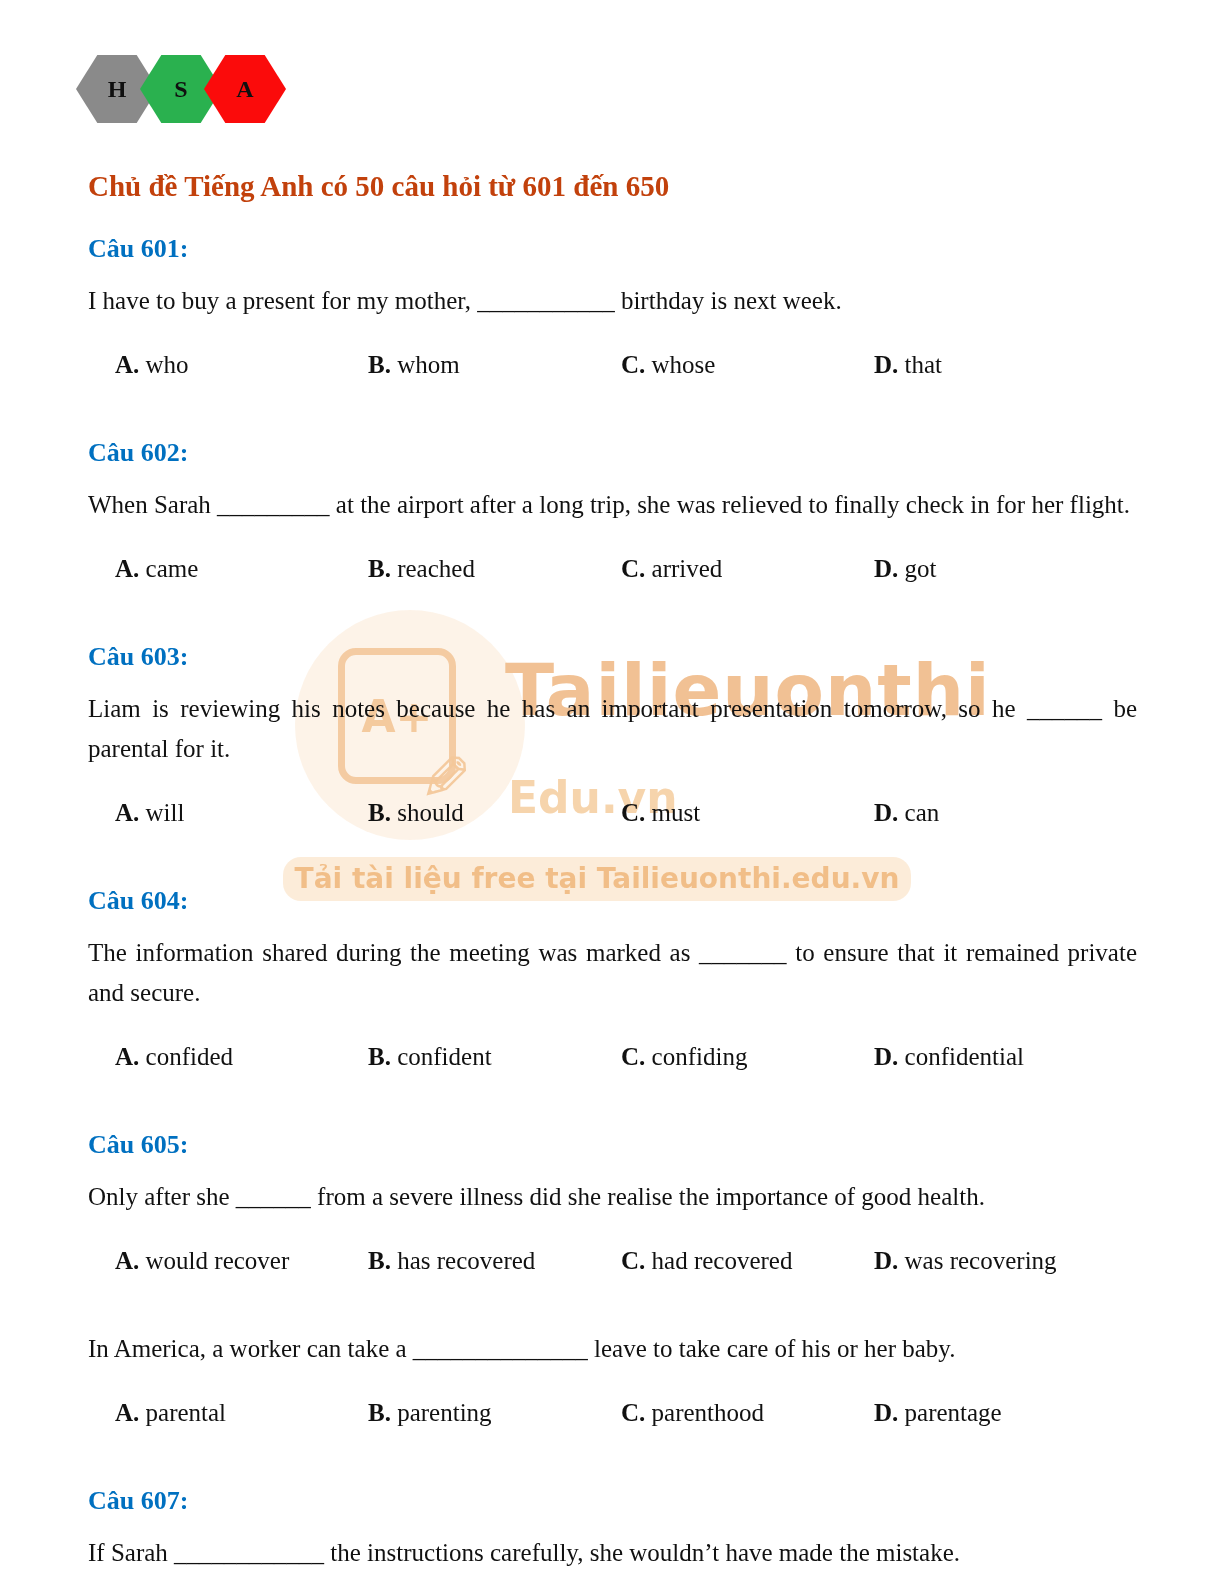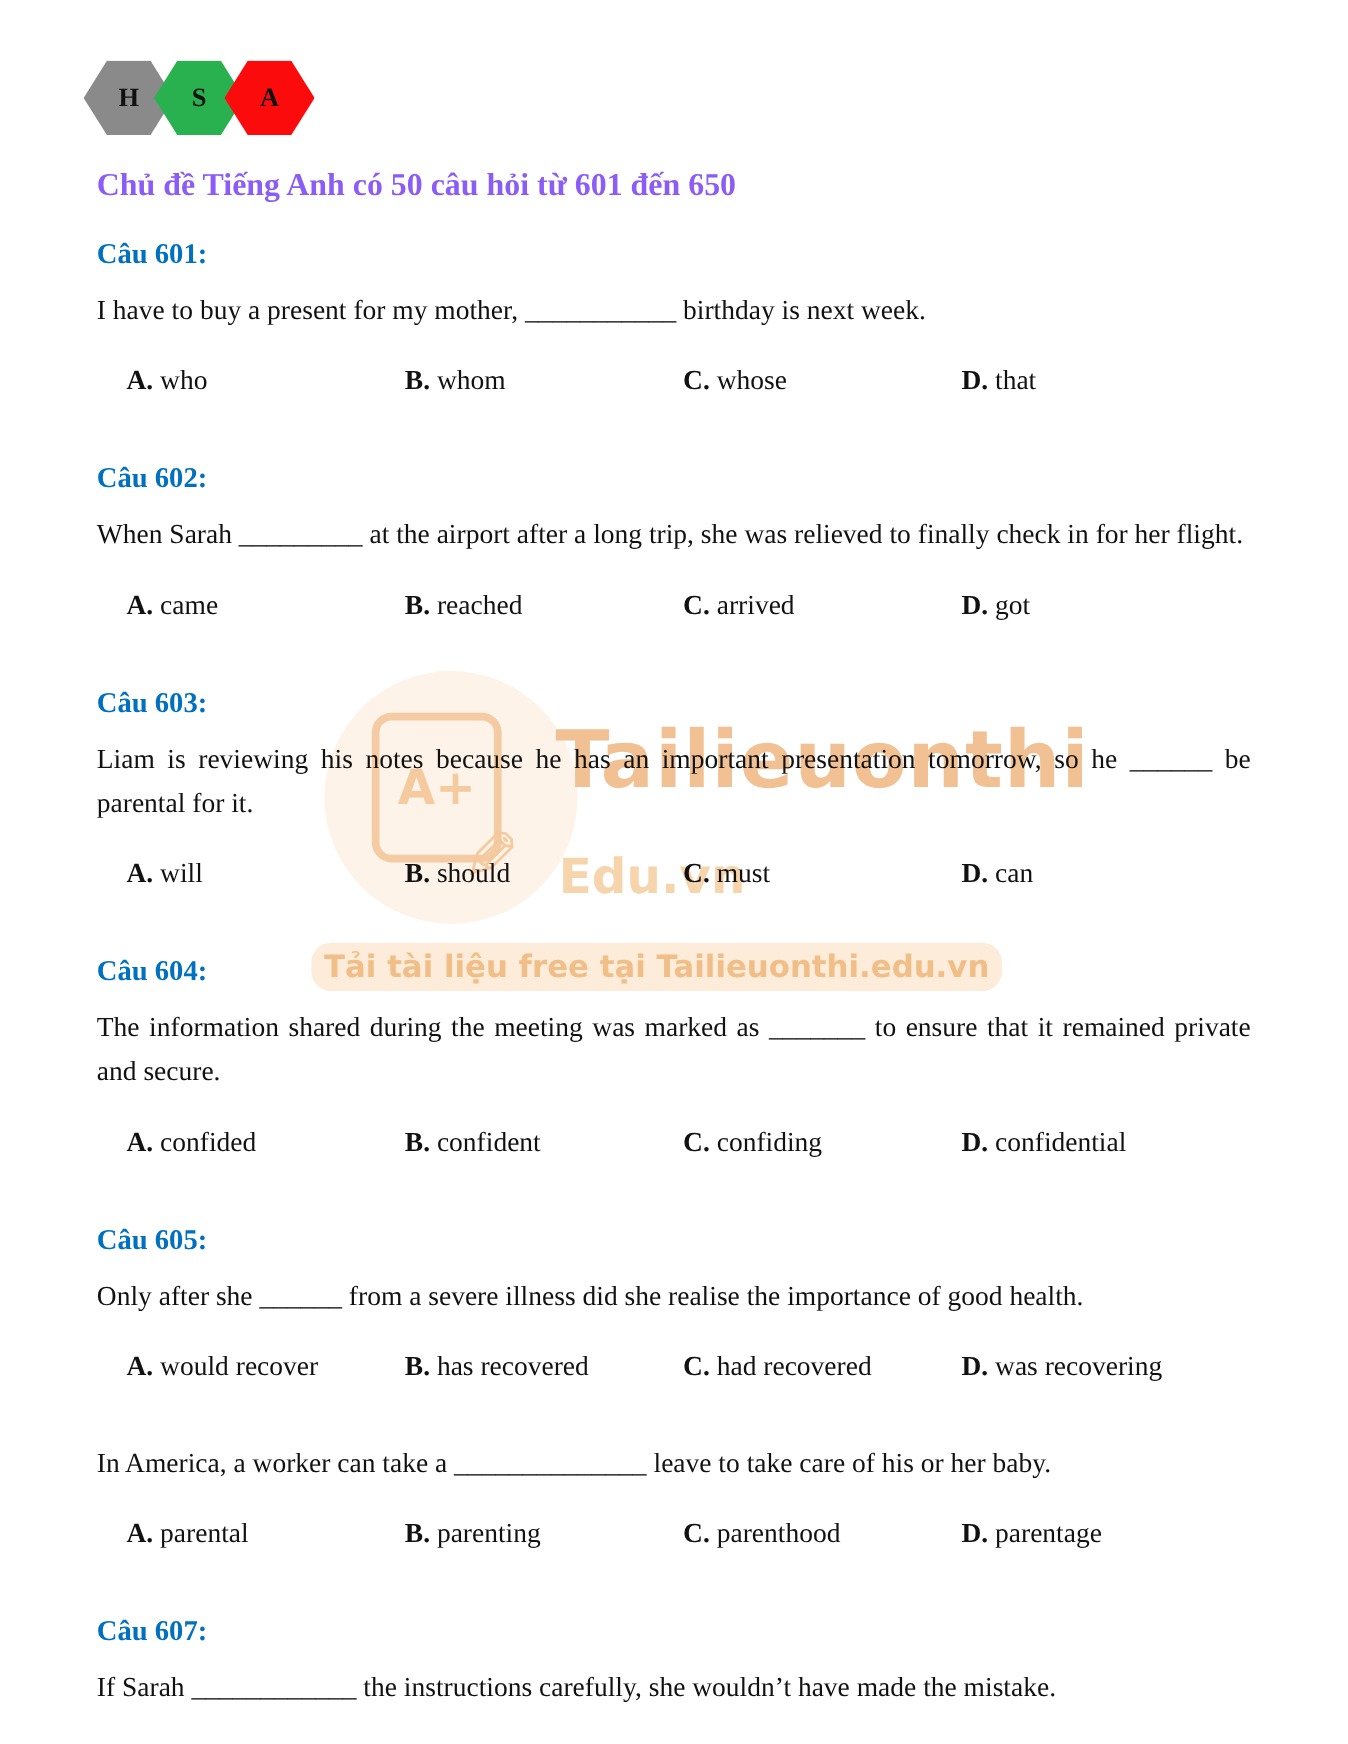--- a/index.html
+++ b/index.html
@@ -74,22 +74,22 @@
     clip-path: polygon(26% 0, 74% 0, 100% 50%, 74% 100%, 26% 100%, 0 50%);
     display: flex; align-items: center; justify-content: center;
     font-weight: bold; font-size: 24px; color: #101010;
   }
   .hex + .hex { margin-left: -18px; }
   .hex-h { background: #8a8a8a; }
   .hex-s { background: #2ab14f; }
   .hex-a { background: #fb0b0b; }
 
   .title {
-    margin: 28px 0 0 0;
-    font-size: 29px; font-weight: bold; color: #8b5cf6;
+    margin: 46px 0 0 0;
+    font-size: 29px; font-weight: bold; color: #c2410c;
     line-height: 34px;
   }
 
   .questions { margin-top: 26px; }
   .question { margin: 0 0 48px 0; }
   .q-label {
     color: #0070C0; font-weight: bold; font-size: 26px;
     line-height: 40px; margin-bottom: 12px;
   }
   .q-text {

